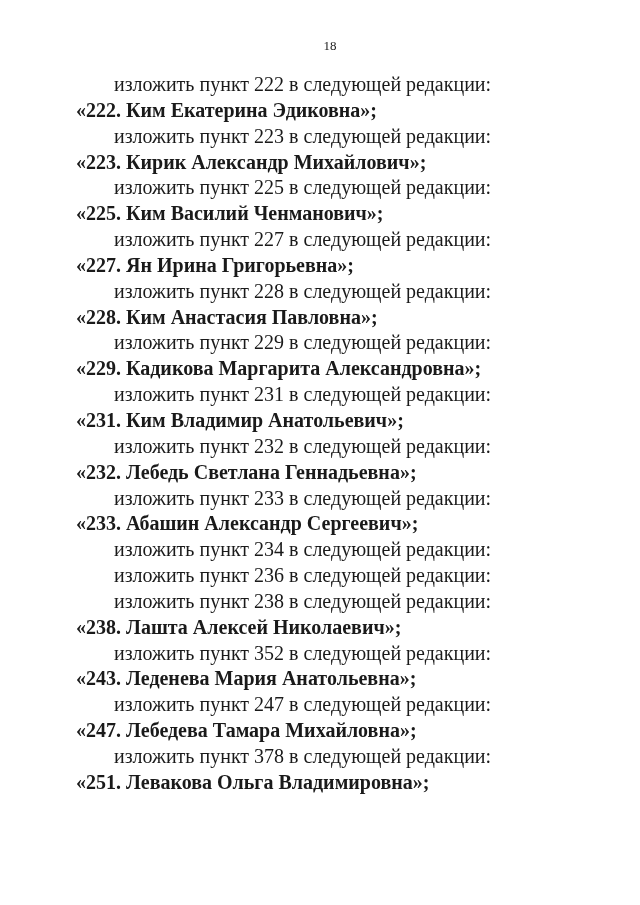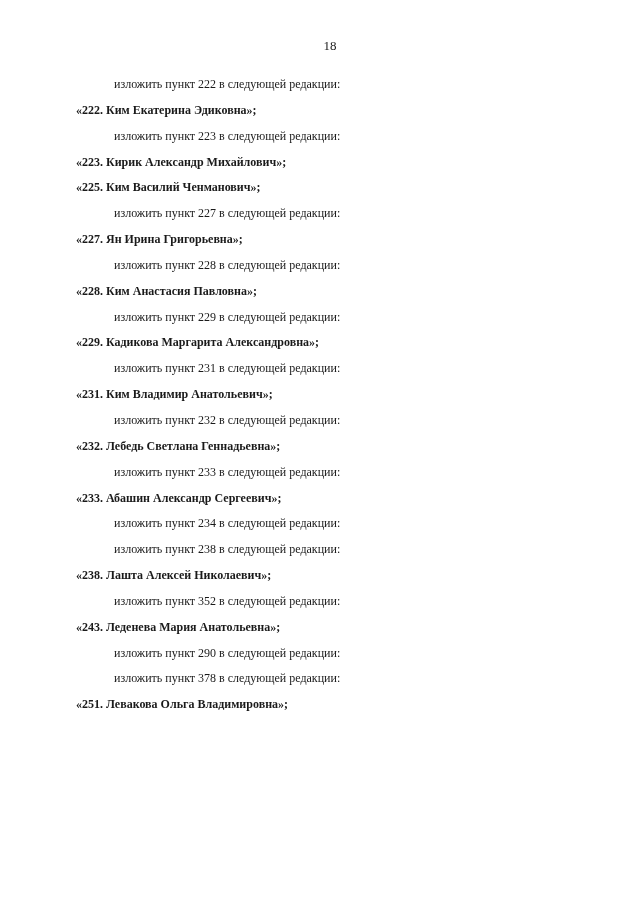--- a/index.html
+++ b/index.html
@@ -25,55 +25,58 @@
     }
     .content {
       position: absolute;
       top: 72px;
       left: 76px;
       width: 500px;
     }
     .line {
       height: 25.85px;
       line-height: 25.85px;
-      font-size: 12px;
+      font-size: 20px;
       white-space: nowrap;
     }
     .line.instruction {
       padding-left: 38px;
     }
     .line.item {
       padding-left: 0;
       font-weight: bold;
     }
   </style>
 </head>
 <body>
 
 <div class="page-number">18</div>
 
 <div class="content">
   <div class="line instruction">изложить пункт 222 в следующей редакции:</div>
   <div class="line item">«222. Ким Екатерина Эдиковна»;</div>
   <div class="line instruction">изложить пункт 223 в следующей редакции:</div>
   <div class="line item">«223. Кирик Александр Михайлович»;</div>
+  <div class="line instruction">изложить пункт 225 в следующей редакции:</div>
   <div class="line item">«225. Ким Василий Ченманович»;</div>
   <div class="line instruction">изложить пункт 227 в следующей редакции:</div>
   <div class="line item">«227. Ян Ирина Григорьевна»;</div>
   <div class="line instruction">изложить пункт 228 в следующей редакции:</div>
   <div class="line item">«228. Ким Анастасия Павловна»;</div>
   <div class="line instruction">изложить пункт 229 в следующей редакции:</div>
   <div class="line item">«229. Кадикова Маргарита Александровна»;</div>
   <div class="line instruction">изложить пункт 231 в следующей редакции:</div>
   <div class="line item">«231. Ким Владимир Анатольевич»;</div>
   <div class="line instruction">изложить пункт 232 в следующей редакции:</div>
   <div class="line item">«232. Лебедь Светлана Геннадьевна»;</div>
   <div class="line instruction">изложить пункт 233 в следующей редакции:</div>
   <div class="line item">«233. Абашин Александр Сергеевич»;</div>
   <div class="line instruction">изложить пункт 234 в следующей редакции:</div>
+  <div class="line instruction">изложить пункт 236 в следующей редакции:</div>
   <div class="line instruction">изложить пункт 238 в следующей редакции:</div>
   <div class="line item">«238. Лашта Алексей Николаевич»;</div>
   <div class="line instruction">изложить пункт 352 в следующей редакции:</div>
   <div class="line item">«243. Леденева Мария Анатольевна»;</div>
-  <div class="line instruction">изложить пункт 290 в следующей редакции:</div>
+  <div class="line instruction">изложить пункт 247 в следующей редакции:</div>
+  <div class="line item">«247. Лебедева Тамара Михайловна»;</div>
   <div class="line instruction">изложить пункт 378 в следующей редакции:</div>
   <div class="line item">«251. Левакова Ольга Владимировна»;</div>
 </div>
 
 </body></html>

